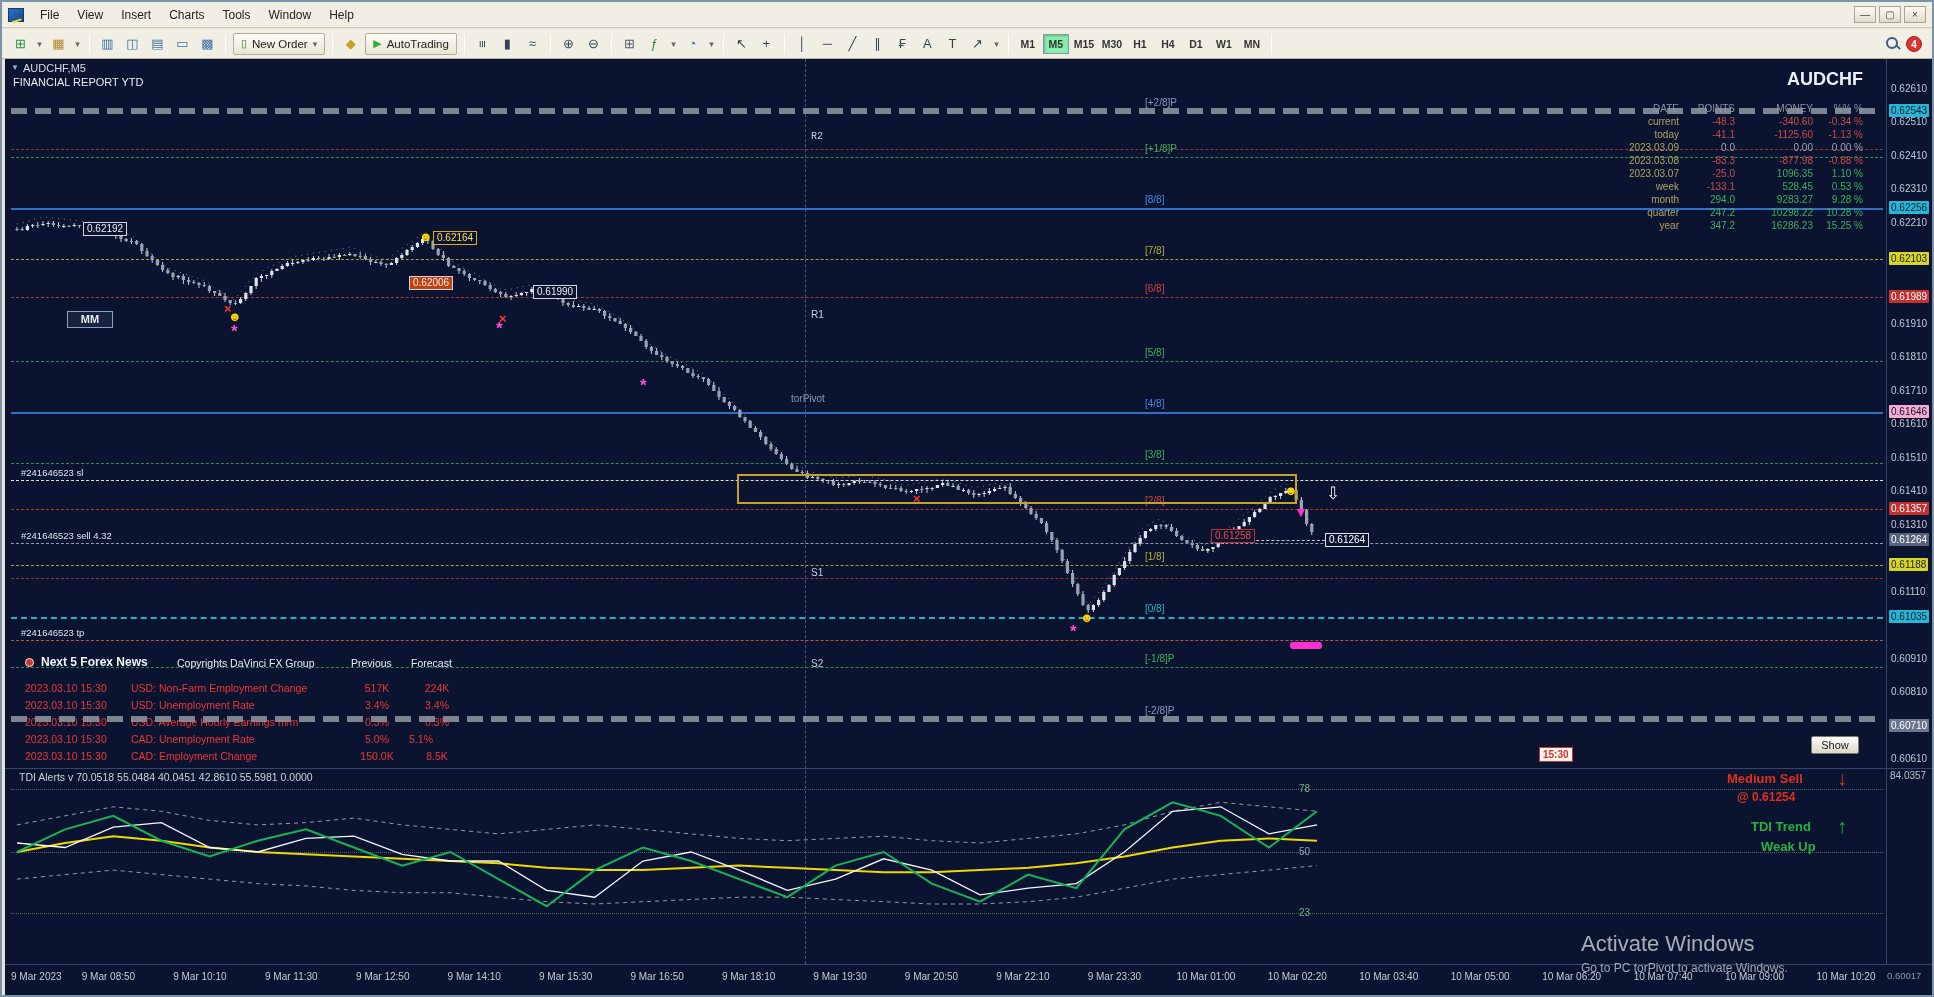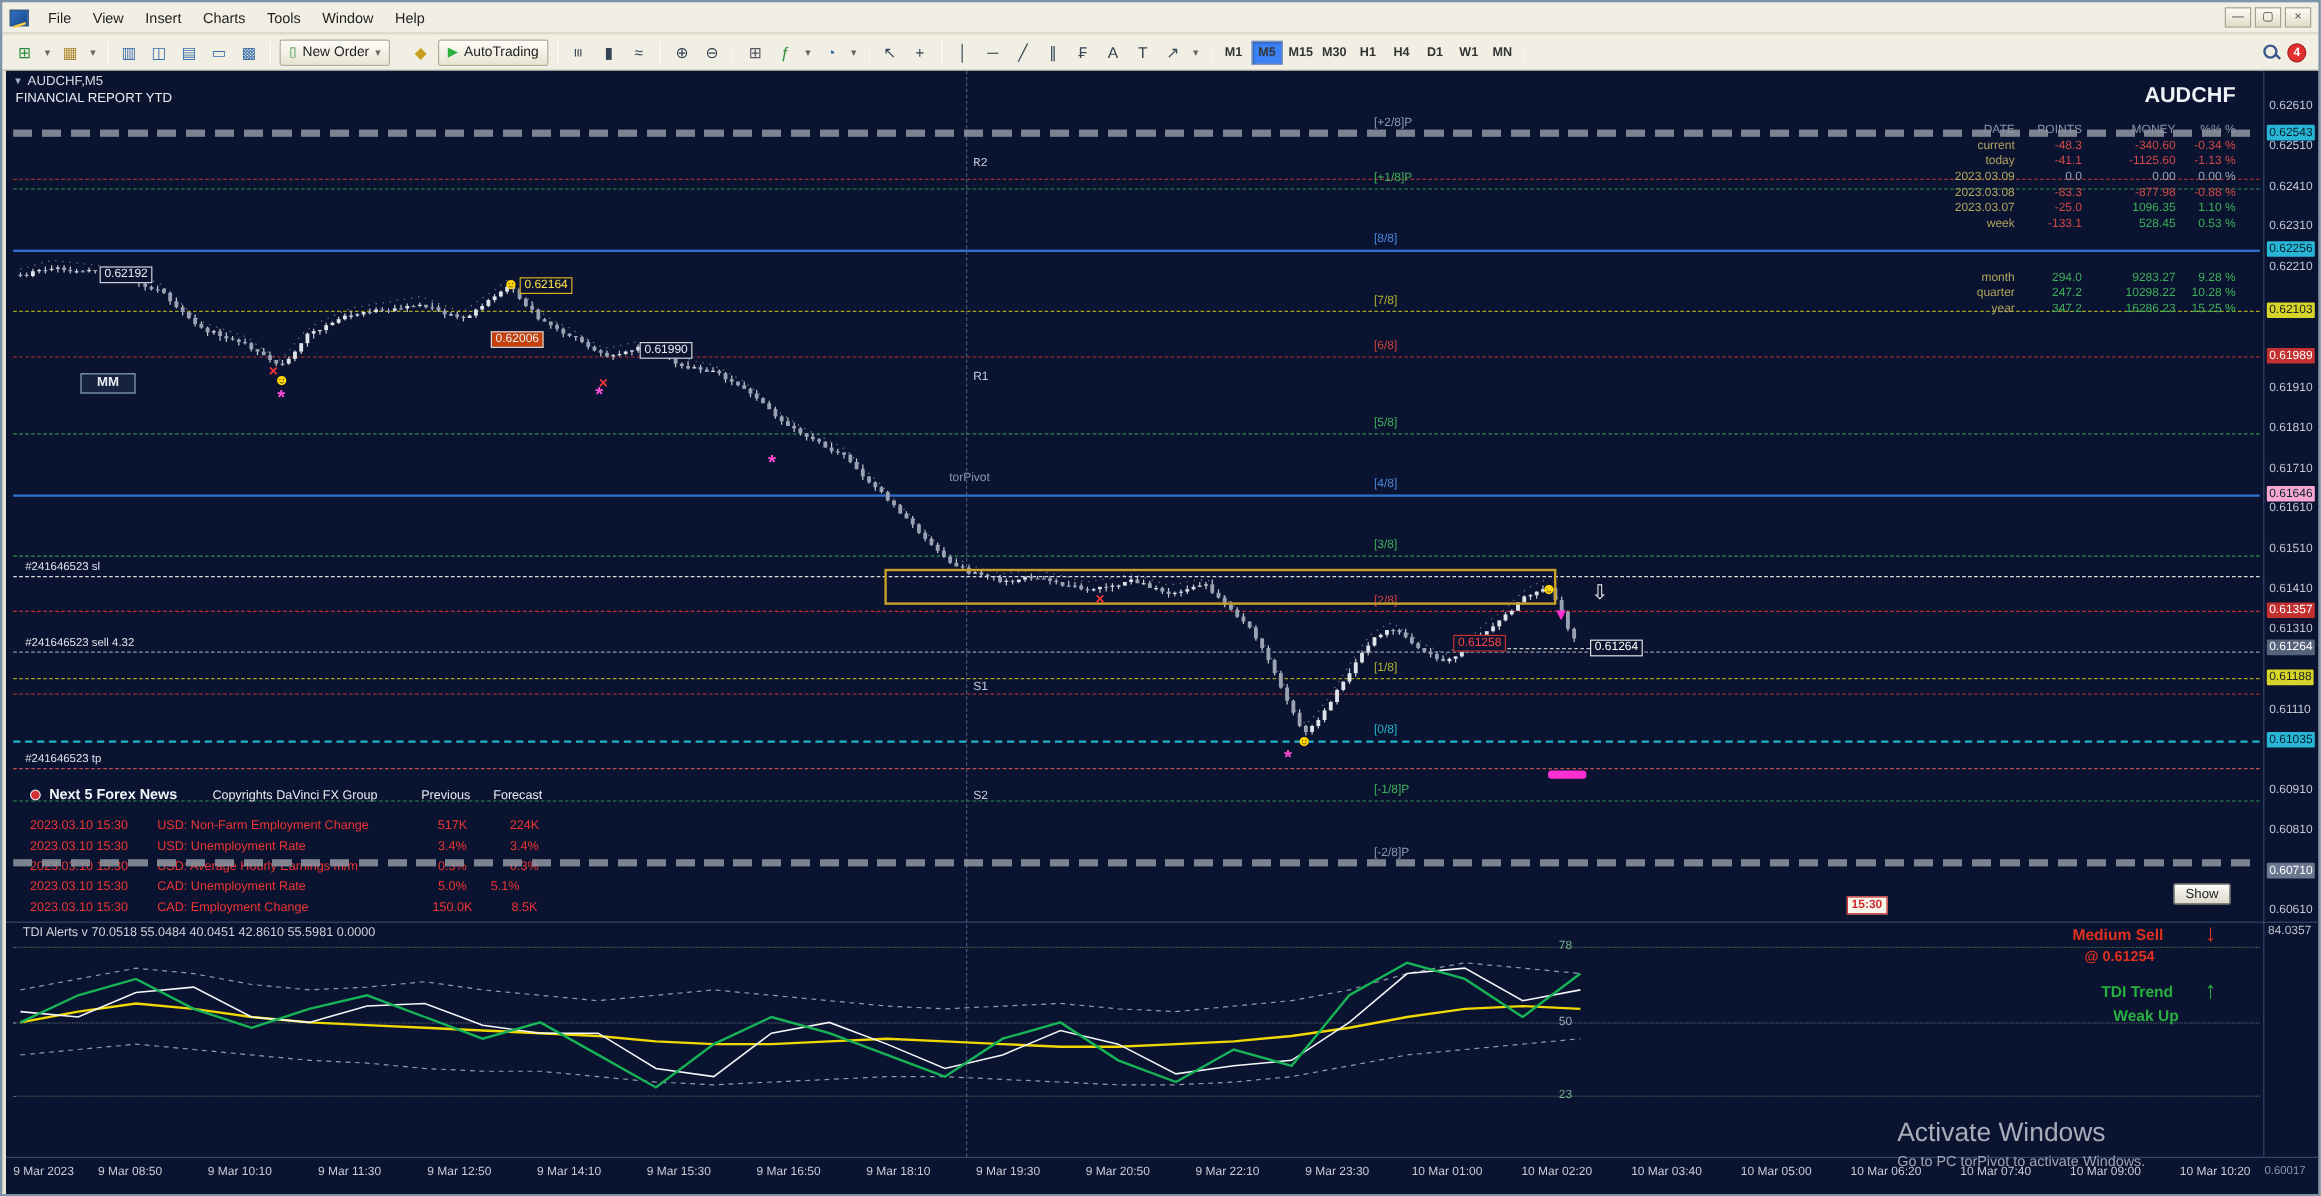--- a/index.html
+++ b/index.html
@@ -13,21 +13,21 @@
   .mitem{font-size:12px;color:#222;padding:3px 8px;cursor:default;}
   .mright{margin-left:auto;display:flex;gap:3px;align-items:center;}
   .winbtn{width:22px;height:17px;border:1px solid #a8a494;background:linear-gradient(#fcfbf6,#e2ddc9);font-size:10px;line-height:15px;text-align:center;color:#444;}
   
   .toolbar{position:absolute;left:0;top:27px;right:0;height:30px;background:#f1efe4;border-bottom:1px solid #b8b4a2;display:flex;align-items:center;padding:0 6px;}
   .tbtn{min-width:23px;height:22px;display:flex;align-items:center;justify-content:center;font-size:13px;margin:0 1px;border:1px solid transparent;color:#334455;}
   .tbtn.narrow{min-width:11px;font-size:9px;color:#666;}
   .tsep{width:1px;height:20px;background:#c4c0ae;margin:0 5px;border-right:1px solid #fff;}
   .lbtn{height:22px;display:flex;align-items:center;gap:5px;padding:0 7px;border:1px solid #b2ae9c;background:linear-gradient(#fdfcf8,#e8e4d2);font-size:11.5px;color:#222;margin:0 2px;border-radius:2px;}
   .tfbtn{min-width:26px;height:20px;display:flex;align-items:center;justify-content:center;font-size:10.5px;font-weight:bold;color:#333;border:1px solid transparent;margin:0 1px;}
-  .tfbtn.active{background:#3b82f6;border:1px solid #8b97ad;box-shadow:inset 1px 1px 2px rgba(0,0,0,.25);}
+  .tfbtn.active{background:#86efac;border:1px solid #8b97ad;box-shadow:inset 1px 1px 2px rgba(0,0,0,.25);}
   .sp{flex:1;}
   .mag{width:15px;height:15px;position:relative;margin:0 6px;}
   .mag::before{content:"";position:absolute;left:1px;top:1px;width:8px;height:8px;border:2px solid #3a5a8c;border-radius:50%;}
   .mag::after{content:"";position:absolute;left:10px;top:10px;width:6px;height:2px;background:#3a5a8c;transform:rotate(45deg);}
   .badge{width:16px;height:16px;border-radius:50%;background:#e23030;border:1px solid #a81f1f;color:#fff;font-size:10px;font-weight:bold;line-height:15px;text-align:center;margin-right:4px;}
   
   #chart{position:absolute;left:3px;top:57px;width:1928px;height:937px;background:#0a1430;overflow:hidden;}
   .ttl{position:absolute;left:18px;top:3px;font-size:11px;color:#d8dde6;z-index:9;}
   .collapse{position:absolute;left:6px;top:4px;font-size:8px;color:#9ab0cc;z-index:9;}
   .sub{position:absolute;left:8px;top:17px;font-size:11px;color:#e8ecf2;z-index:9;}
@@ -514,21 +514,21 @@
           <span style="display: inline-block; width: 56px; text-align: right; color: rgb(207, 72, 72);">-25.0</span>
           <span style="display: inline-block; width: 78px; text-align: right; color: rgb(63, 174, 90);">1096.35</span>
           <span style="display: inline-block; width: 50px; text-align: right; color: rgb(63, 174, 90);">1.10 %</span>
         </div>
         <div style="display: flex;">
           <span style="display: inline-block; width: 76px; text-align: right; color: rgb(176, 164, 95);">week</span>
           <span style="display: inline-block; width: 56px; text-align: right; color: rgb(207, 72, 72);">-133.1</span>
           <span style="display: inline-block; width: 78px; text-align: right; color: rgb(63, 174, 90);">528.45</span>
           <span style="display: inline-block; width: 50px; text-align: right; color: rgb(63, 174, 90);">0.53 %</span>
         </div>
-        <div style="display: flex; margin-top: 32px;">
+        <div style="display: flex;">
           <span style="display: inline-block; width: 76px; text-align: right; color: rgb(176, 164, 95);">month</span>
           <span style="display: inline-block; width: 56px; text-align: right; color: rgb(63, 174, 90);">294.0</span>
           <span style="display: inline-block; width: 78px; text-align: right; color: rgb(63, 174, 90);">9283.27</span>
           <span style="display: inline-block; width: 50px; text-align: right; color: rgb(63, 174, 90);">9.28 %</span>
         </div>
         <div style="display: flex;">
           <span style="display: inline-block; width: 76px; text-align: right; color: rgb(176, 164, 95);">quarter</span>
           <span style="display: inline-block; width: 56px; text-align: right; color: rgb(63, 174, 90);">247.2</span>
           <span style="display: inline-block; width: 78px; text-align: right; color: rgb(63, 174, 90);">10298.22</span>
           <span style="display: inline-block; width: 50px; text-align: right; color: rgb(63, 174, 90);">10.28 %</span>

